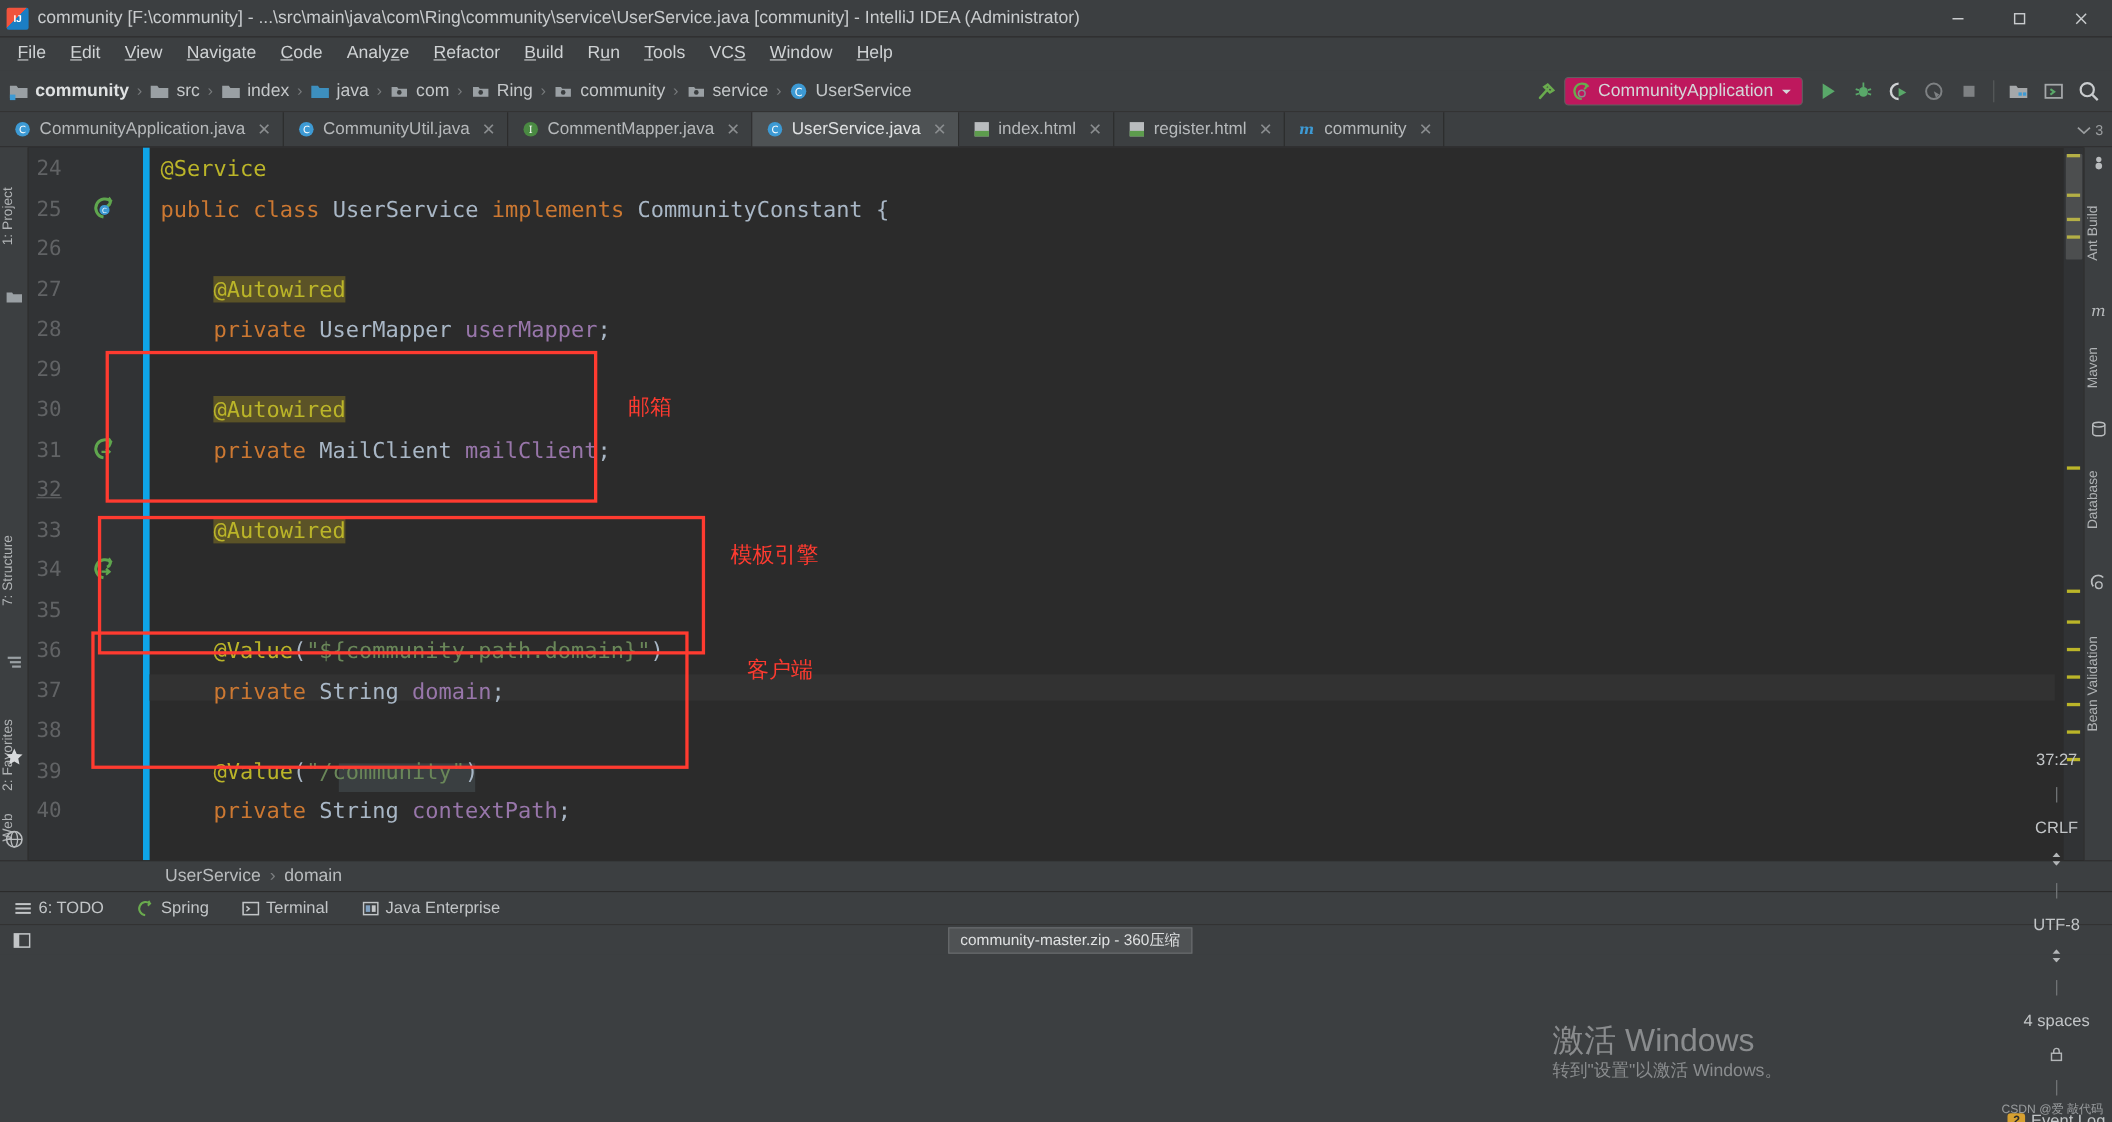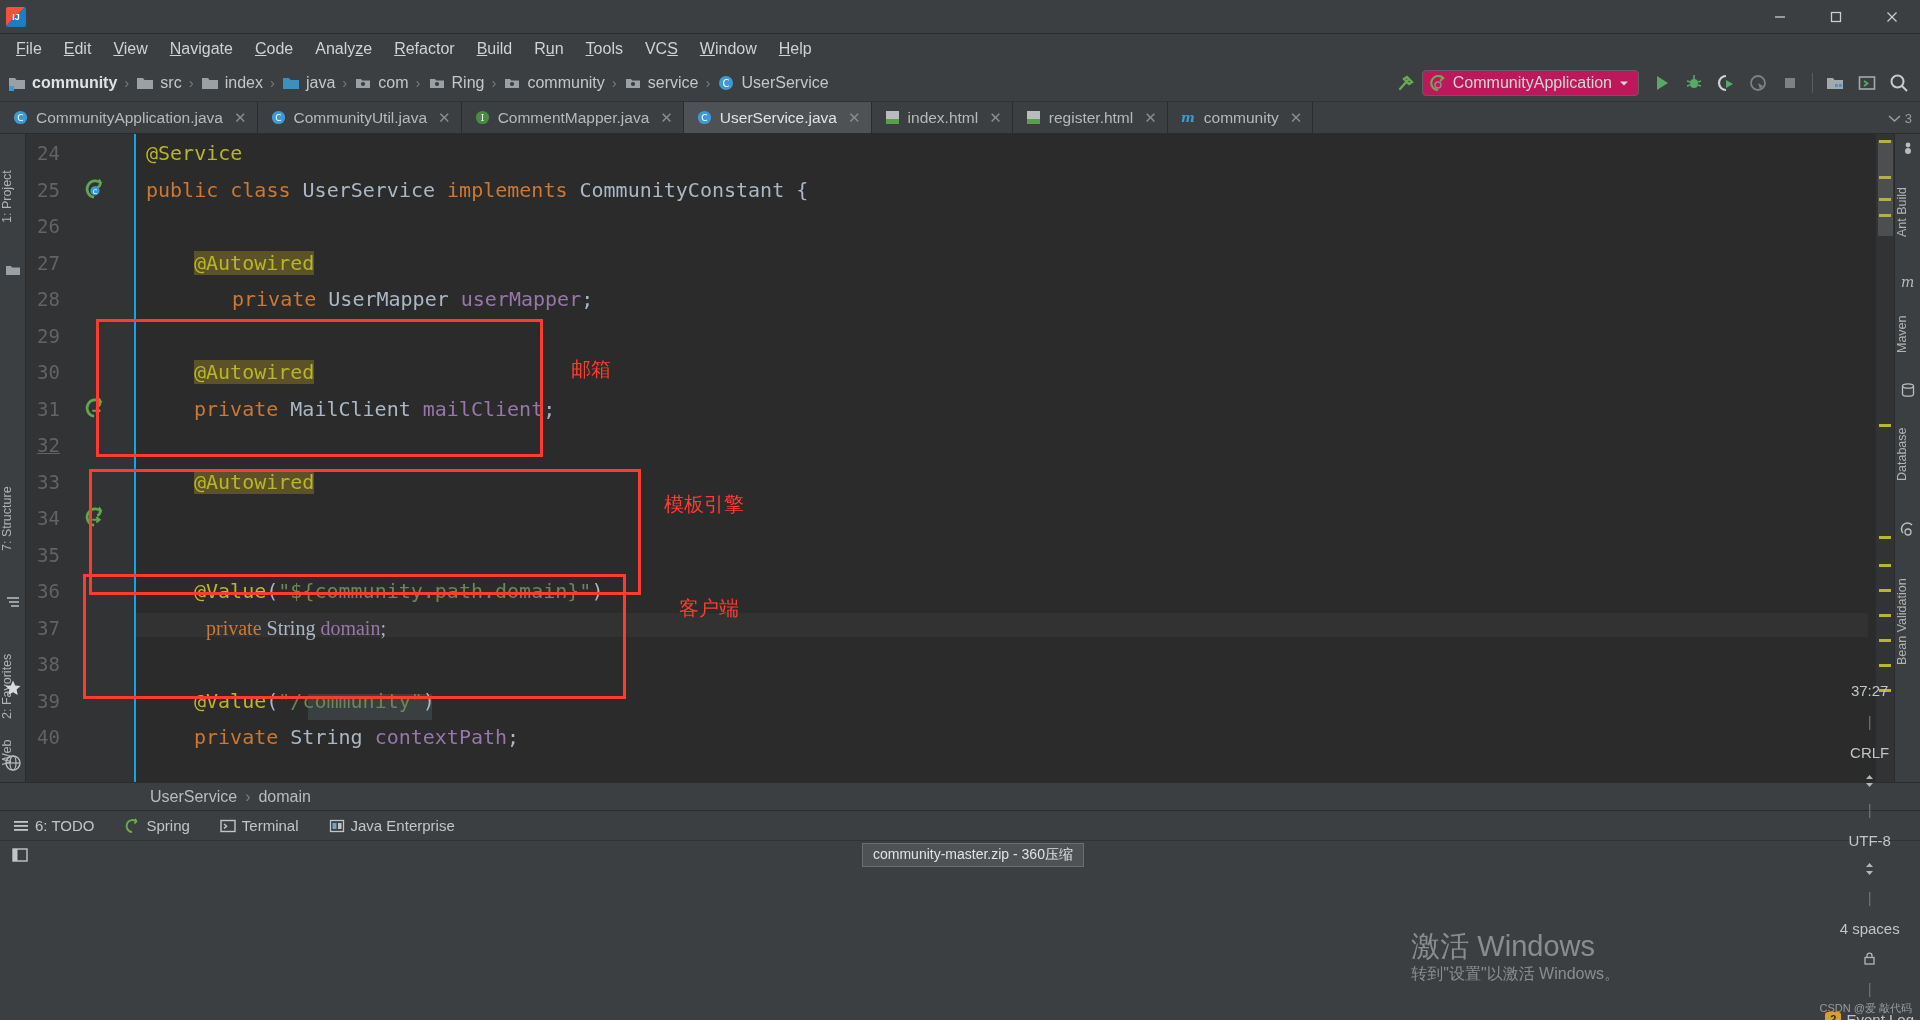--- a/index.html
+++ b/index.html
@@ -106,21 +106,21 @@
   }
   .rstrip .vlabel { left: 0; }
 
   
   .editor {
     flex: 1; background: #2b2b2b; position: relative; overflow: hidden;
     font-family: "DejaVu Sans Mono", monospace;
   }
   .gutter {
     position: absolute; left: 0; top: 0; bottom: 0; width: 110px;
-    background: #313335; border-right: 2px solid #0ea5e9;
+    background: #313335; border-right: 6px solid #0ea5e9;
   }
   .gline {
     position: absolute; right: 74px; font-size: 19px; color: #616365;
     font-family: "DejaVu Sans Mono", monospace; text-align: right; width: 40px;
   }
   .gmark { position: absolute; left: 58px; width: 22px; height: 22px; }
 
   .code {
     position: absolute; left: 110px; top: 0; right: 0; bottom: 0;
   }
@@ -205,20 +205,21 @@
     border-radius: 3px; padding: 1px 5px;
   }
 </style>
 </head>
 <body>
 
 <div class="app">
 
   <div class="titlebar">
     <div class="ij-logo"></div>
+    <div class="title-text">community [F:\community] - ...\src\main\java\com\Ring\community\service\UserService.java [community] - IntelliJ IDEA (Administrator)</div>
     <div class="win-controls">
       <div class="win-btn">
         <svg width="14" height="14" viewBox="0 0 14 14">
             <line x1="2" y1="7" x2="12" y2="7" stroke="#c9ccce" stroke-width="1.3"></line>
           </svg>
       </div>
       <div class="win-btn">
         <svg width="14" height="14" viewBox="0 0 14 14">
             <rect x="2.5" y="2.5" width="9" height="9" fill="none" stroke="#c9ccce" stroke-width="1.3"></rect>
           </svg>
@@ -516,29 +517,29 @@
           <div class="gline" style="top: 555.5px;">39</div>
           <div class="gline" style="top: 592px;">40</div>
         </div>
       <div class="caret-line" style="top: 478.5px;"></div>
         <div class="code" id="codearea">
           <div class="sel-box" style="left: 172px; top: 560px; width: 124px; height: 26px;"></div>
           <div class="cline" style="top: 8px; left: 10px;"><span class="k-ann">@Service</span></div>
           <div class="cline" style="top: 44.5px; left: 10px;"><span class="k-kw">public class </span><span class="k-cls">UserService </span><span class="k-kw">implements </span><span class="k-cls">CommunityConstant </span><span class="k-punc">{</span></div>
           <div class="cline" style="top: 81px; left: 10px;"></div>
           <div class="cline" style="top: 117.5px; left: 58px;"><span class="k-ann hl-ann">@Autowired</span></div>
-          <div class="cline" style="top: 154px; left: 58px; margin-left: 38px;"><span class="k-kw">private </span><span class="k-cls">UserMapper </span><span class="k-fld">userMapper</span><span class="k-punc">;</span></div>
+          <div class="cline" style="top: 154px; left: 58px;"><span class="k-kw">private </span><span class="k-cls">UserMapper </span><span class="k-fld">userMapper</span><span class="k-punc">;</span></div>
           <div class="cline" style="top: 190.5px; left: 10px;"></div>
           <div class="cline" style="top: 227px; left: 58px;"><span class="k-ann hl-ann">@Autowired</span></div>
           <div class="cline" style="top: 263.5px; left: 58px;"><span class="k-kw">private </span><span class="k-cls">MailClient </span><span class="k-fld">mailClient</span><span class="k-punc">;</span></div>
           <div class="cline" style="top: 300px; left: 10px;"></div>
           <div class="cline" style="top: 336.5px; left: 58px;"><span class="k-ann hl-ann">@Autowired</span></div>
           <div class="cline" style="top: 409.5px; left: 10px;"></div>
           <div class="cline" style="top: 446px; left: 58px;"><span class="k-ann">@Value</span><span class="k-punc">(</span><span class="k-str">"${community.path.domain}"</span><span class="k-punc">)</span></div>
-          <div class="cline" style="top: 482.5px; left: 70px; font-family: Liberation Serif, serif;"><span class="k-kw">private </span><span class="k-cls">String </span><span class="k-fld">domain</span><span class="k-punc">;</span></div>
+          <div class="cline" style="top: 482.5px; left: 58px;"><span class="k-kw">private </span><span class="k-cls">String </span><span class="k-fld">domain</span><span class="k-punc">;</span></div>
           <div class="cline" style="top: 519px; left: 10px;"></div>
           <div class="cline" style="top: 555.5px; left: 58px;"><span class="k-ann">@Value</span><span class="k-punc">(</span><span class="k-str">"/community"</span><span class="k-punc">)</span></div>
           <div class="cline" style="top: 592px; left: 58px;"><span class="k-kw">private </span><span class="k-cls">String </span><span class="k-fld">contextPath</span><span class="k-punc">;</span></div>
         </div>
 
       <div class="redbox" style="left:70px;  top:185px; width:447px; height:138px;"></div>
       <div class="redbox" style="left:63px;  top:335px; width:552px; height:126px;"></div>
       <div class="redbox" style="left:57px;  top:440px; width:543px; height:125px;"></div>
 
       <div class="cn-note" style="left:545px; top:222px;">邮箱</div>

